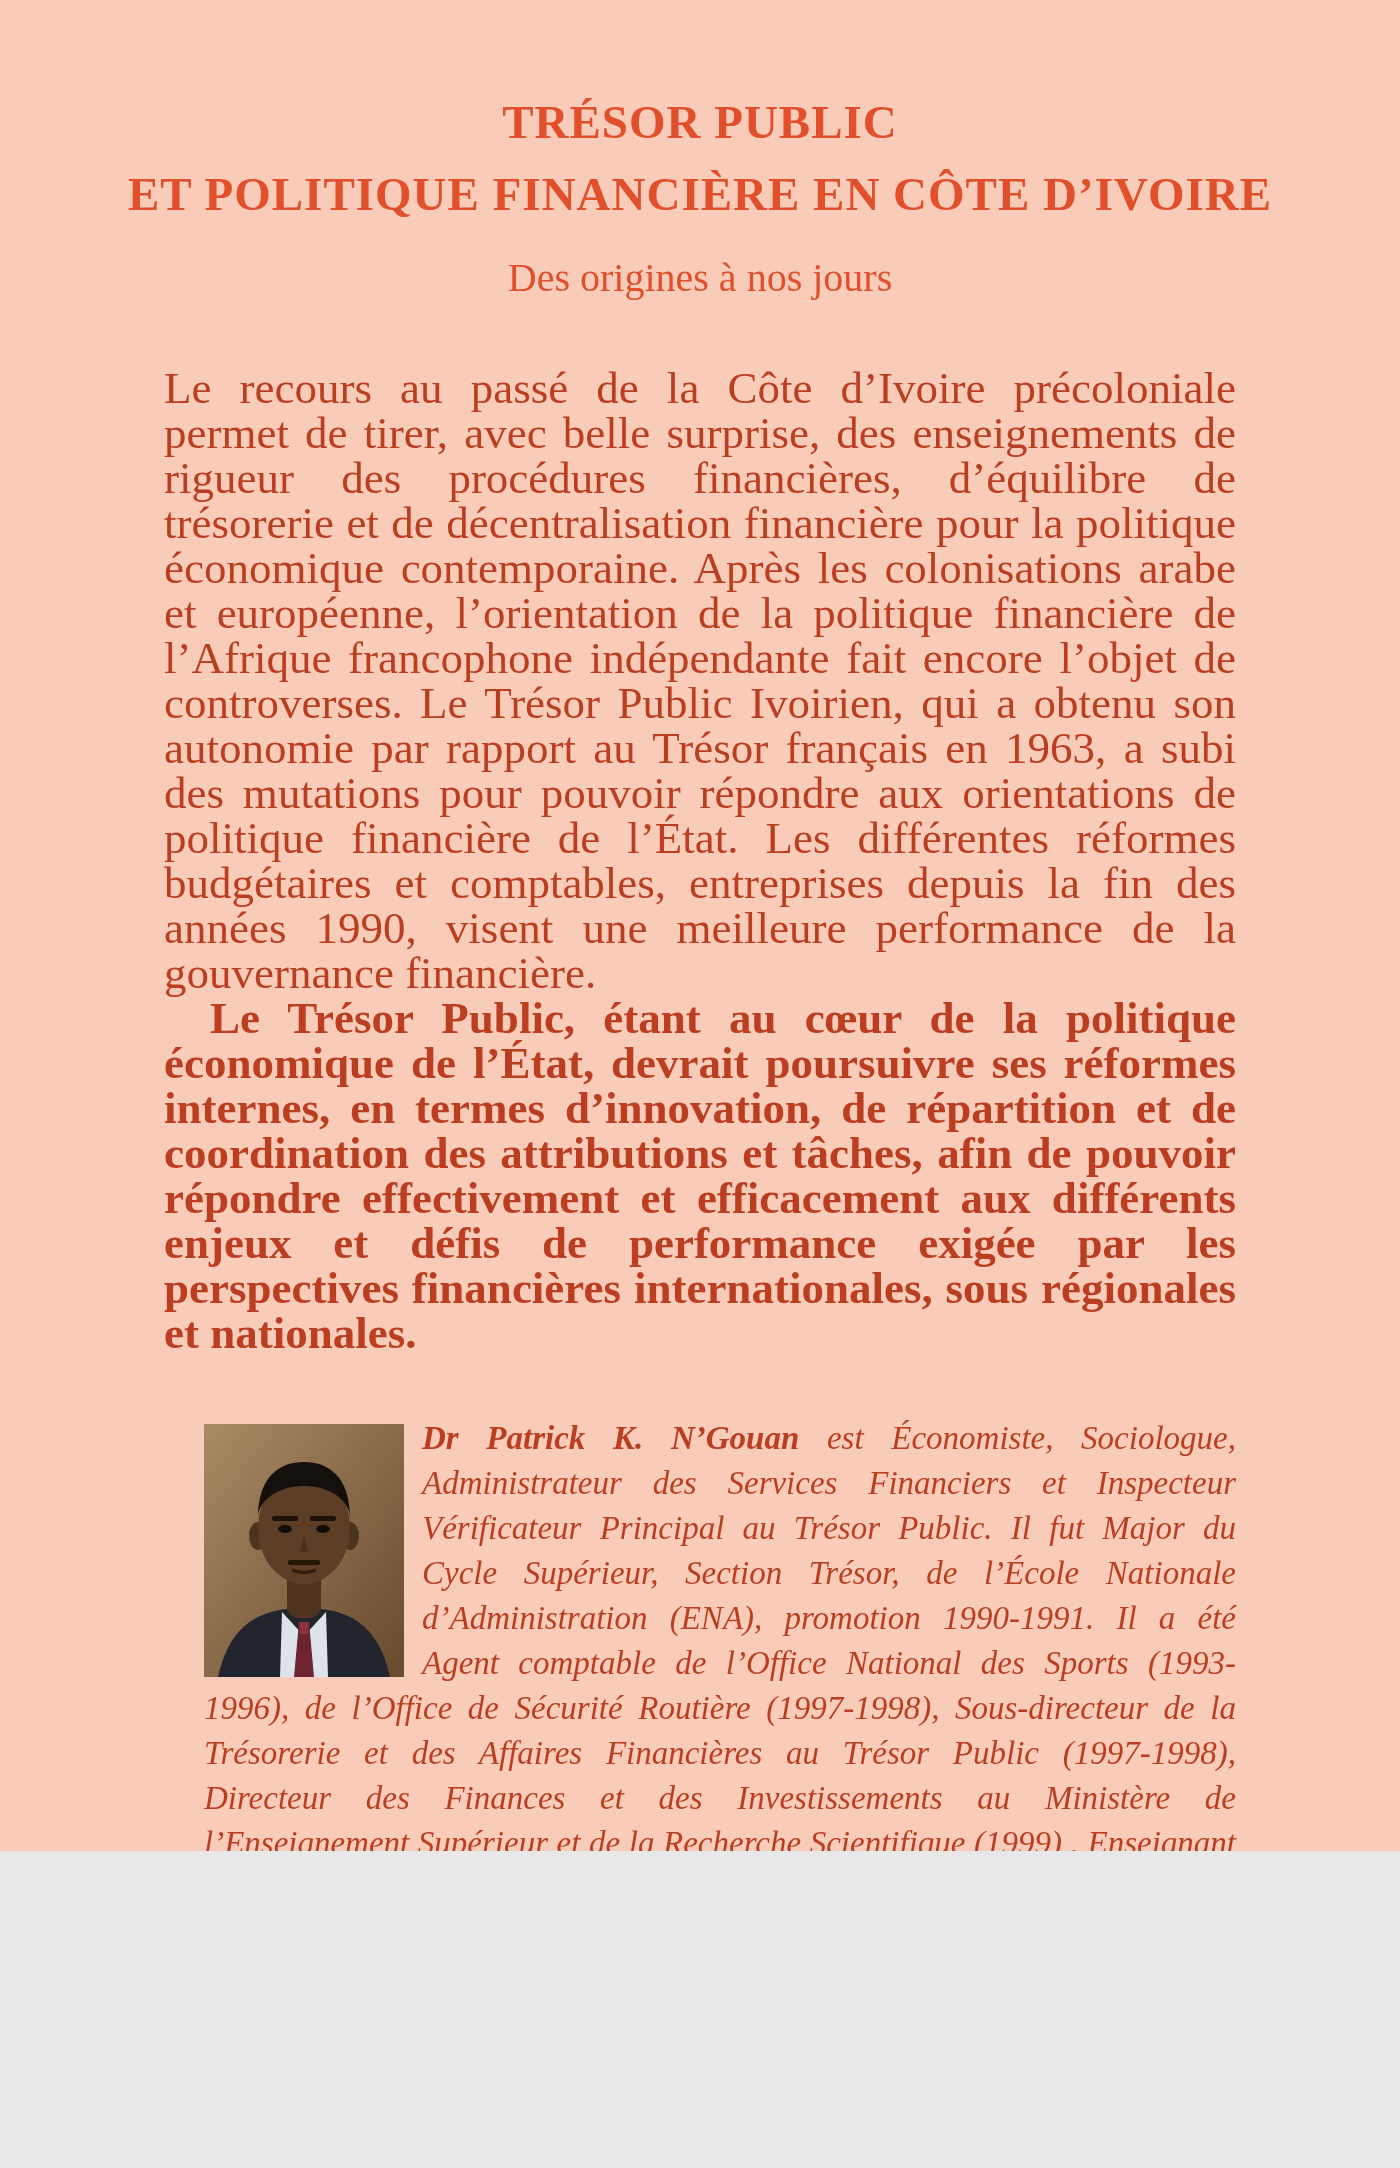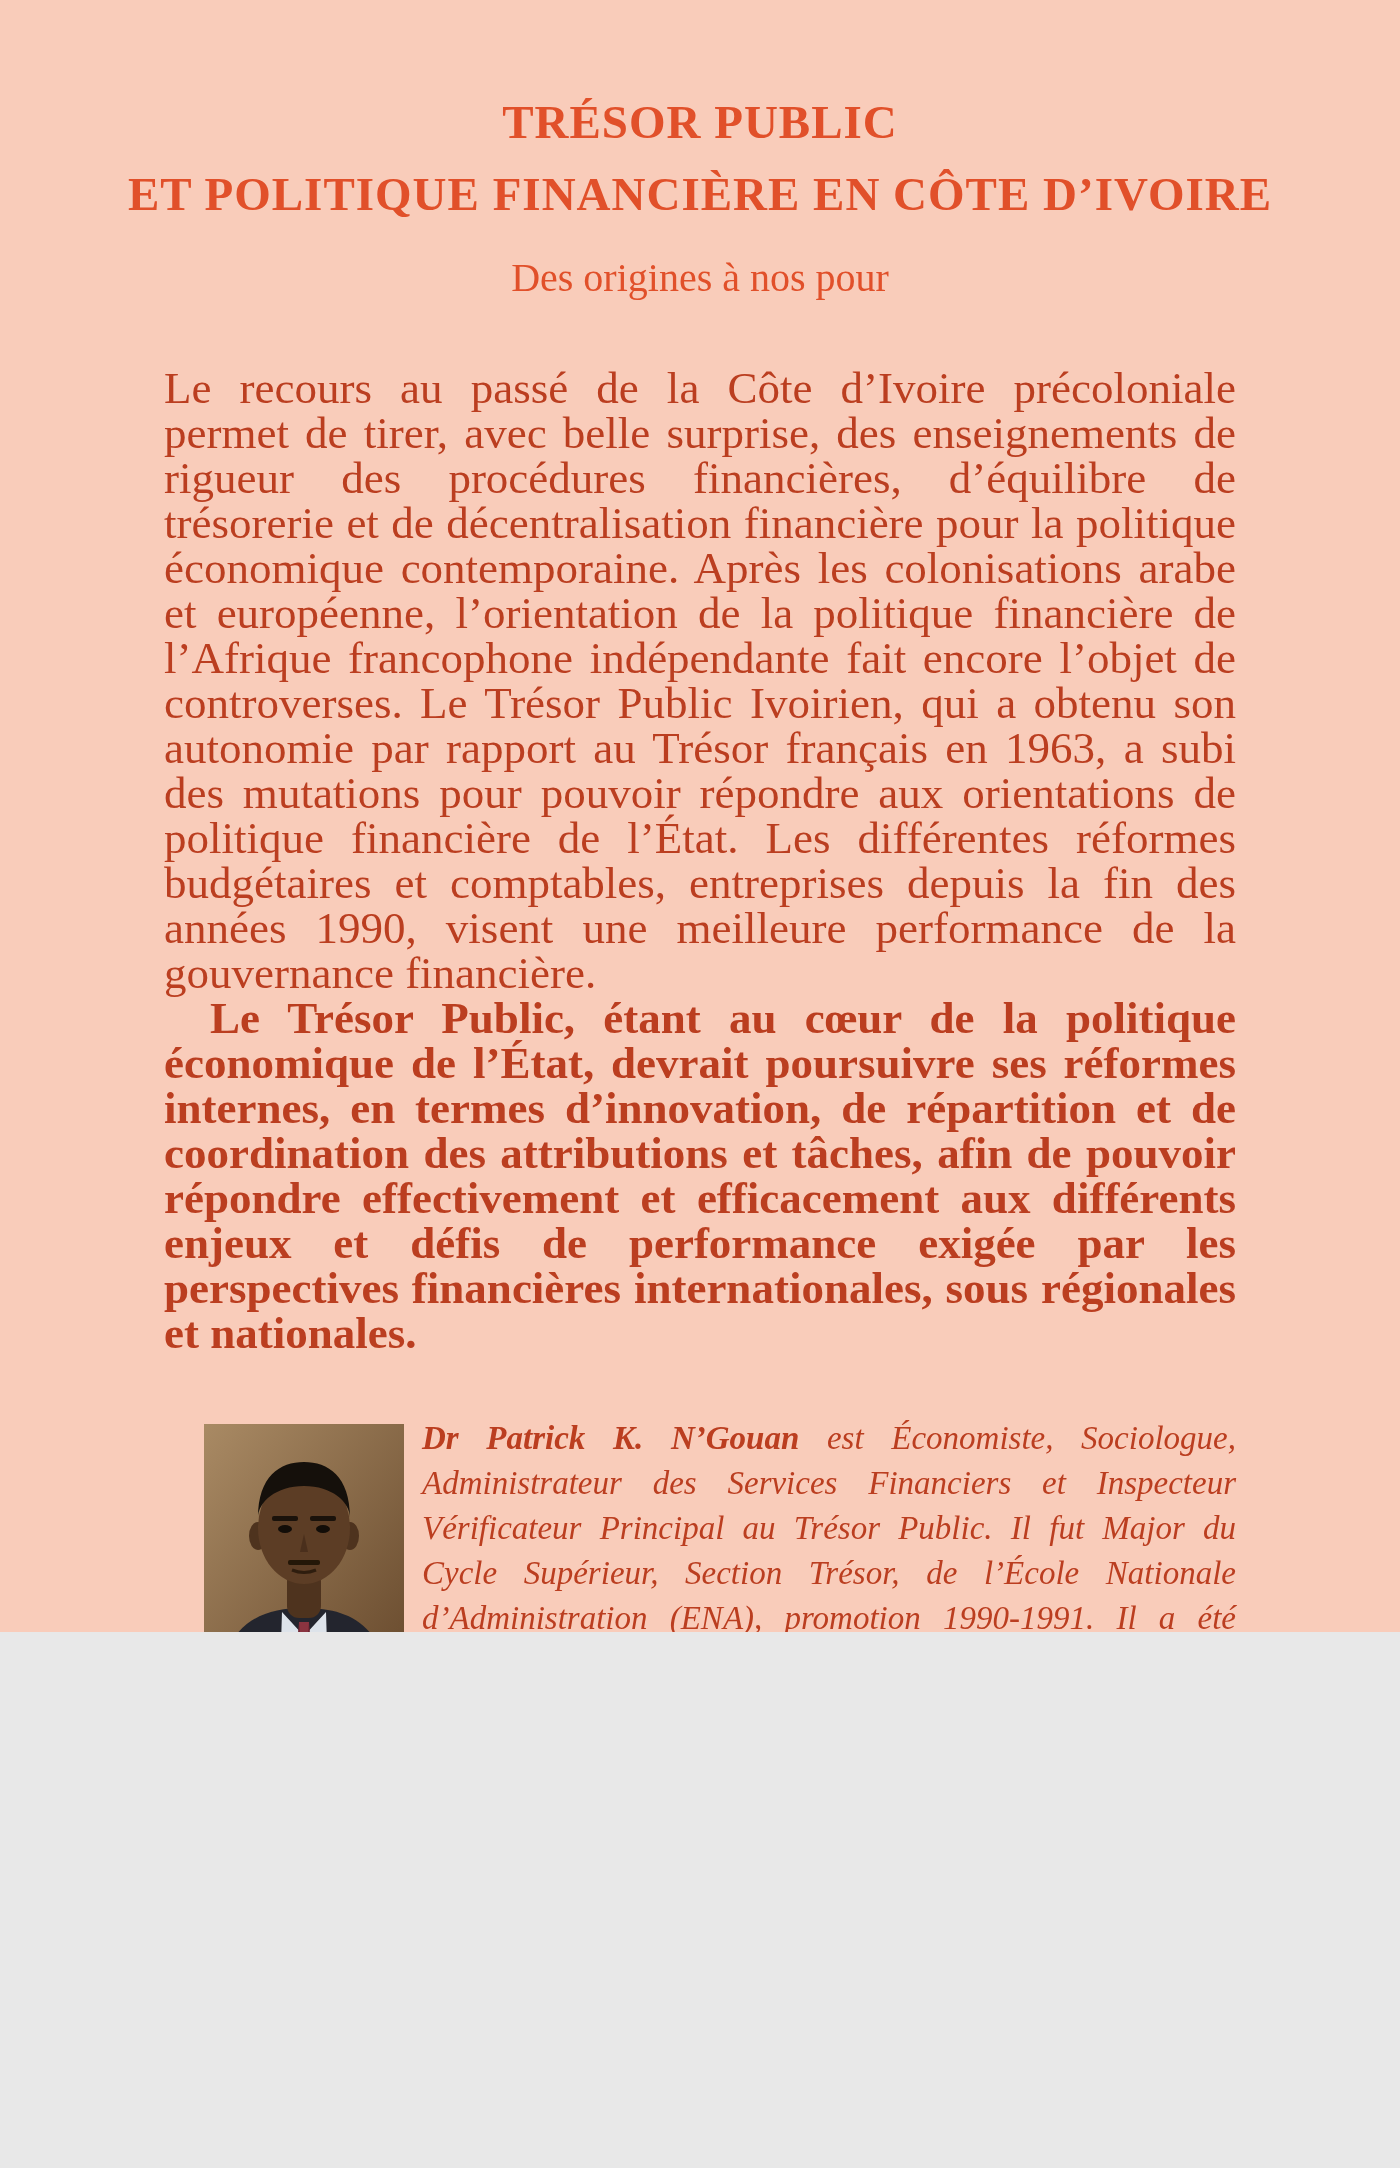--- a/index.html
+++ b/index.html
@@ -1,19 +1,19 @@
 <!DOCTYPE html>
 <html><head>
 <meta charset="utf-8">
 <style>
   * { margin:0; padding:0; box-sizing:border-box; }
   html,body { background:#e8e8e8; }
   .page {
     position:relative;
-    width:1400px; height:1632px;
+    width:1400px; height:1851px;
     margin:0 auto;
     background:#f9ccba;
     font-family:"Liberation Serif", serif;
     color:#bb3e20;
     overflow:hidden;
   }
   .header { padding-top:86px; text-align:center; color:#e1502a; }
   .title { font-size:47px; font-weight:bold; line-height:72px; letter-spacing:1px; }
   .subtitle { margin-top:22px; font-size:40px; line-height:52px; }
   .main { margin:62px 164px 0 164px; }
@@ -56,21 +56,21 @@
 </head>
 <body>
 
 <div class="page">
 
   <header class="header">
     <div class="title">
       <div>TRÉSOR PUBLIC</div>
       <div>ET POLITIQUE FINANCIÈRE EN CÔTE D’IVOIRE</div>
     </div>
-    <div class="subtitle">Des origines à nos pour</div>
+    <div class="subtitle">Des origines à nos jours</div>
   </header>
 
   <main class="main">
     <p class="para">Le recours au passé de la Côte d’Ivoire précoloniale permet de tirer, avec belle surprise, des enseignements de rigueur des procédures financières, d’équilibre de trésorerie et de décentralisation financière pour la politique économique contemporaine. Après les colonisations arabe et européenne, l’orientation de la politique financière de l’Afrique francophone indépendante fait encore l’objet de controverses. Le Trésor Public Ivoirien, qui a obtenu son autonomie par rapport au Trésor français en 1963, a subi des mutations pour pouvoir répondre aux orientations de politique financière de l’État. Les différentes réformes budgétaires et comptables, entreprises depuis la fin des années 1990, visent une meilleure performance de la gouvernance financière.</p>
     <p class="para para2">Le Trésor Public, étant au cœur de la politique économique de l’État, devrait poursuivre ses réformes internes, en termes d’innovation, de répartition et de coordination des attributions et tâches, afin de pouvoir répondre effectivement et efficacement aux différents enjeux et défis de performance exigée par les perspectives financières internationales, sous régionales et nationales.</p>
 
     <div class="bio">
       <svg class="photo" viewBox="0 0 200 253" aria-hidden="true">
         <defs>
           <linearGradient id="pbg" x1="0" y1="0" x2="1" y2="1">

